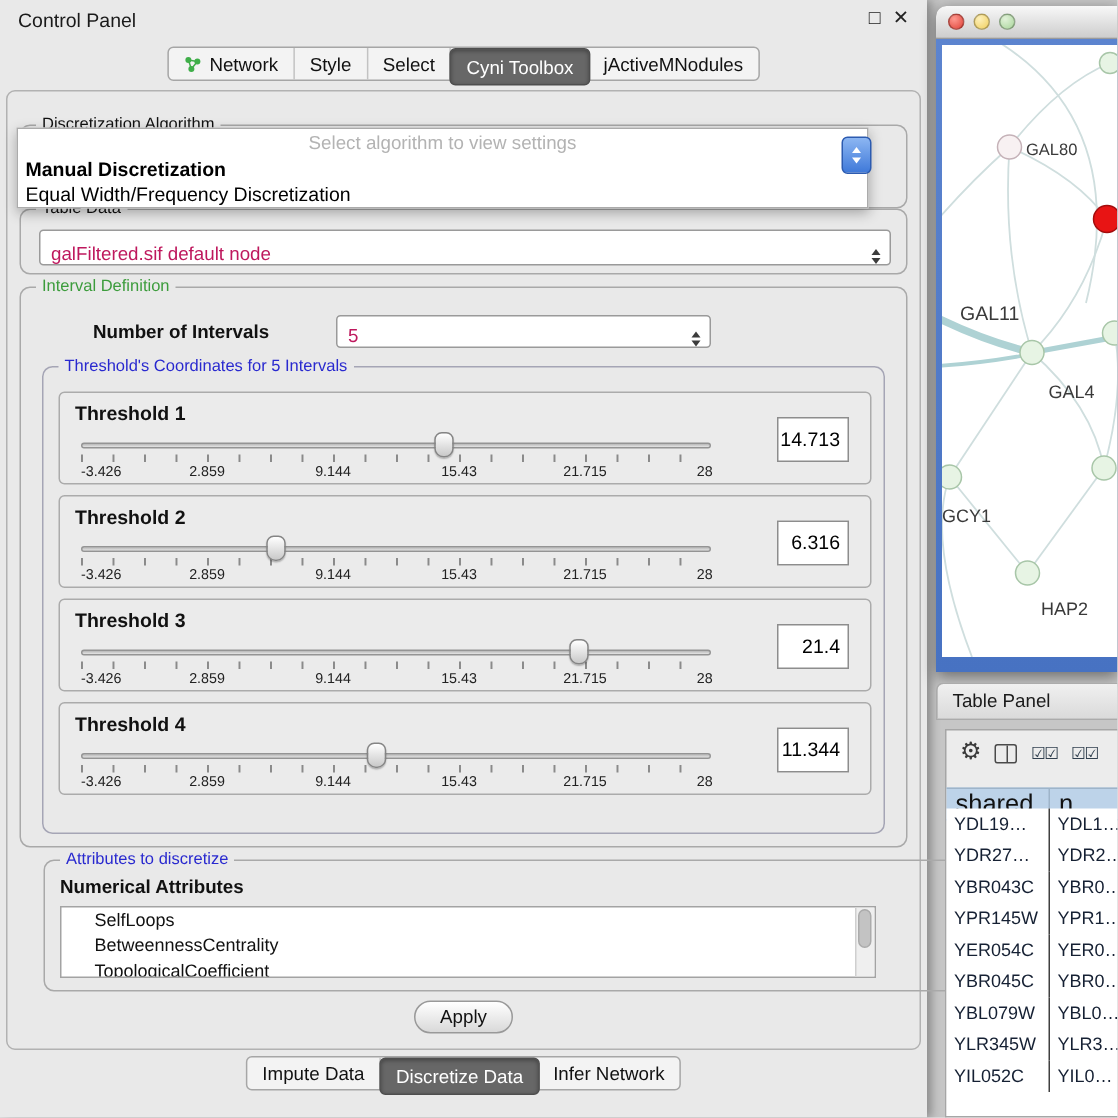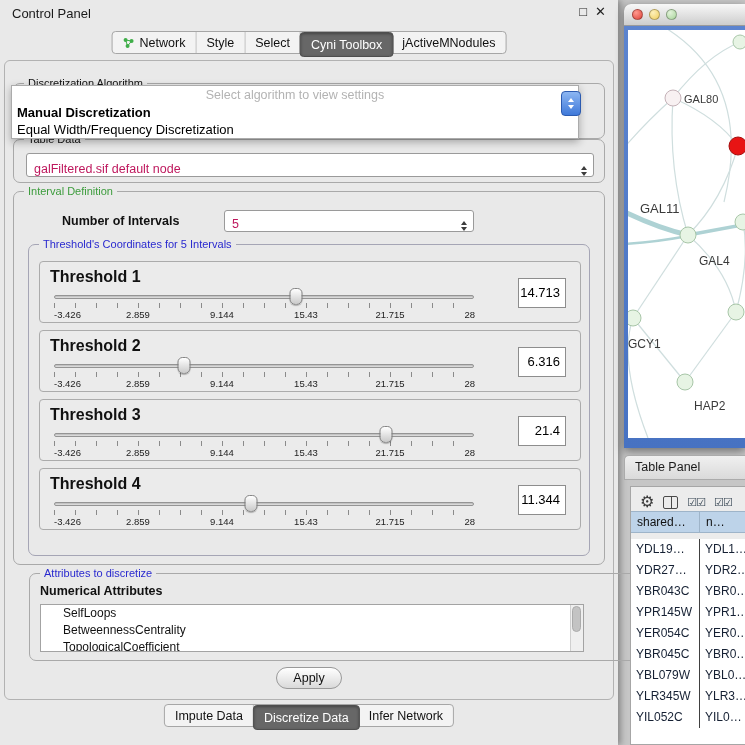--- a/index.html
+++ b/index.html
@@ -44,21 +44,21 @@
   .tabledata-group{left:8px;top:78px;width:592px;height:44px}
   .td-combo{left:12px;top:13px;width:568px;height:24px}
 
   
   .interval-group{left:8px;top:130px;width:592px;height:374px}
   .num-label{position:absolute;left:48px;top:22px;font-weight:bold;font-size:12.5px;color:#111}
   .num-combo{left:210px;top:18px;width:250px;height:22px}
   .thresholds-group{left:14px;top:52px;width:562px;height:312px;border-color:#a5a5b5}
   .threshold-box{position:absolute;left:10px;width:542px;height:62px;border:1px solid #ababab;border-radius:4px;background:#ebebeb}
   .threshold-box.t1{top:16px}.threshold-box.t2{top:85px}.threshold-box.t3{top:154px}.threshold-box.t4{top:223px}
-  .th-label{position:absolute;left:10px;top:6px;font-weight:bold;font-size:16px;color:#111}
+  .th-label{position:absolute;left:10px;top:6px;font-weight:bold;font-size:13px;color:#111}
   .slider{position:absolute;left:14px;top:24px;width:420px;height:36px}
   .track{position:absolute;left:0;right:0;top:9px;height:4px;background:linear-gradient(#b8b8b8,#e4e4e4);border:1px solid #949494;border-radius:2px}
   .thumb{position:absolute;top:2px;width:13px;height:17px;background:linear-gradient(#ffffff,#c9c9c9);border:1px solid #858585;border-radius:5px 5px 6px 6px;transform:translateX(-50%);box-shadow:0 1px 1px rgba(0,0,0,.25);z-index:2}
   .ticks{position:absolute;left:0;right:0;top:17px;height:5px;background-image:linear-gradient(90deg,#8a8a8a 0,#8a8a8a 1px,transparent 1px);background-size:5% 100%}
   .scale{position:absolute;left:0;right:0;top:23px;height:12px;font-size:9.5px;color:#222}
   .scale span{position:absolute;transform:translateX(-50%);white-space:nowrap}
   .scale span:nth-child(1){left:0;transform:none}
   .scale span:nth-child(2){left:20%}
   .scale span:nth-child(3){left:40%}
   .scale span:nth-child(4){left:60%}
@@ -89,21 +89,21 @@
   .net-svg{display:block}
 
   
   .tp-titlebar{position:absolute;left:624px;top:455px;width:121px;height:25px;background:linear-gradient(#f0f0f0,#dadada);border:1px solid #ababab;border-right:none;border-radius:5px 0 0 0;font-size:12.5px;color:#1a1a1a;line-height:23px;padding-left:10px}
   .table-window{position:absolute;left:630px;top:486px;width:115px;height:259px;background:#ececec;border:1px solid #a6a6a6;border-right:none}
   .table-toolbar{position:absolute;top:0;left:0;right:0;height:30px;display:flex;align-items:center;gap:9px;padding-left:9px}
   .gear-ico{font-size:16px;color:#3a3a3a;line-height:1}
   .cols-ico{width:15px;height:13px;border:1.5px solid #4a4a4a;border-radius:2px;position:relative}
   .cols-ico i{position:absolute;left:50%;top:0;bottom:0;width:1.5px;background:#4a4a4a}
   .check-ico{font-size:11px;color:#31404f;letter-spacing:-1px}
-  .tbl-header{position:absolute;top:24px;left:0;right:0;height:22px;display:flex;background:#bdd3e9;border-top:1px solid #9eb4c9;border-bottom:1px solid #9eb4c9;font-size:12px;color:#111}
+  .tbl-header{position:absolute;top:38px;left:0;right:0;height:22px;display:flex;background:#bdd3e9;border-top:1px solid #9eb4c9;border-bottom:1px solid #9eb4c9;font-size:17px;color:#111}
   .hc1{width:69px;border-right:1px solid #9eb4c9;padding-left:6px;line-height:20px;overflow:hidden;white-space:nowrap}
   .hc2{flex:1;padding-left:6px;line-height:20px;overflow:hidden;white-space:nowrap}
   .tbl-rows{position:absolute;top:52px;left:0;right:0;bottom:0;background:#fff}
   .tbl-row{display:flex;height:21px;line-height:21px;font-size:12px;color:#152033}
   .tbl-row .c1{width:69px;border-right:1px solid #404040;padding-left:5px;overflow:hidden;white-space:nowrap}
   .tbl-row .c2{flex:1;padding-left:5px;overflow:hidden;white-space:nowrap}
 </style>
 </head>
 <body>
 

